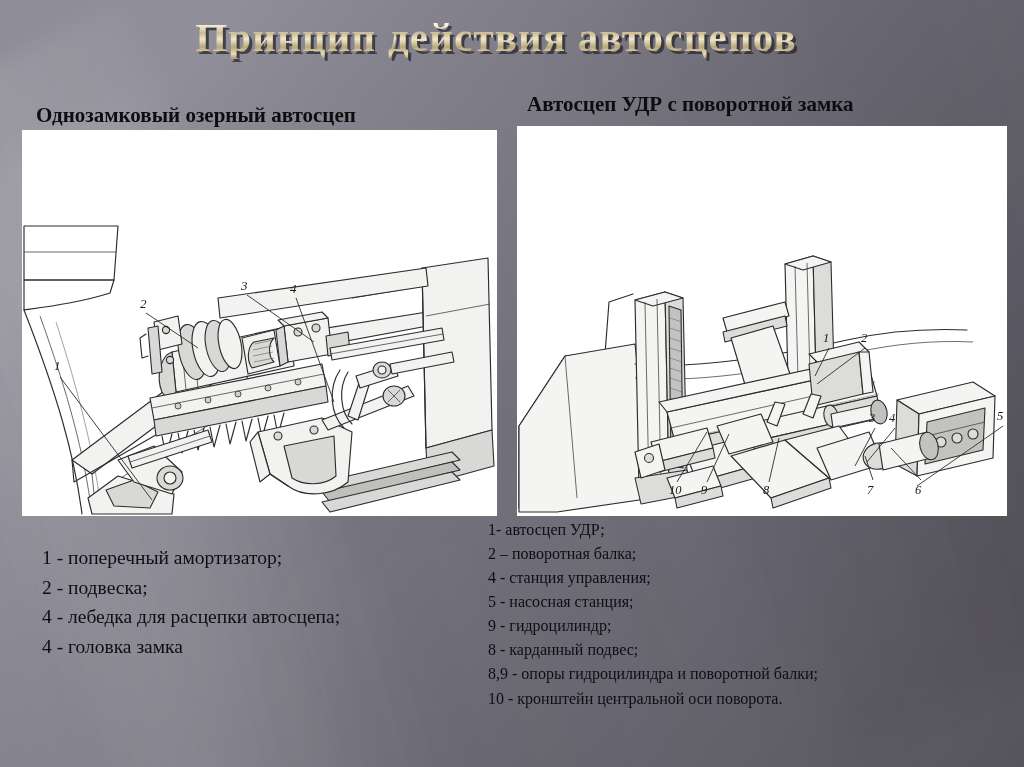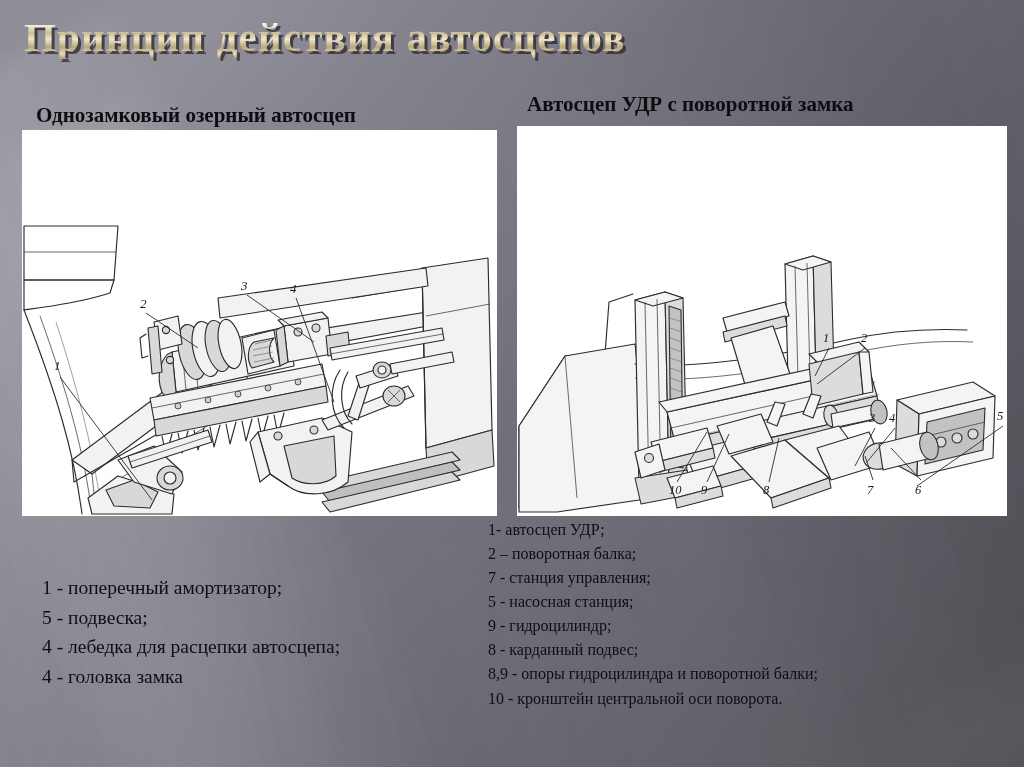--- a/index.html
+++ b/index.html
@@ -58,21 +58,21 @@
     background: linear-gradient(101deg, rgba(255,255,255,0.00) 0%, rgba(255,255,255,0.035) 50%, rgba(255,255,255,0.00) 100%);
     transform: rotate(-26deg);
     filter: blur(22px);
   }
 
   
   #title-bar {
     position: absolute;
     left: 0; top: 16px;
     width: 992px;
-    margin-left: 24px;
+    text-align: center;
   }
   #title-text {
     display: inline-block;
     font-family: "Liberation Serif", "DejaVu Serif", serif;
     font-weight: 700;
     font-size: 41px;
     line-height: 1.05;
     letter-spacing: 1.2px;
     background-image: linear-gradient(180deg,
         #efe6c8 0%,
@@ -113,21 +113,21 @@
 
   .fig-svg { display: block; width: 100%; height: 100%; }
 
   
   .legend {
     position: absolute;
     font-family: "Liberation Serif", "DejaVu Serif", serif;
     color: #0e0e12;
   }
   #legend-left {
-    left: 42px; top: 573px; width: 440px;
+    left: 42px; top: 543px; width: 440px;
     font-size: 19.5px;
     line-height: 1.52;
   }
   #legend-left .legend-item { white-space: nowrap; }
   #legend-right {
     left: 488px; top: 518px; width: 525px;
     font-size: 16px;
     line-height: 1.505;
   }
   #legend-right .legend-item { white-space: nowrap; }
@@ -426,29 +426,29 @@
         <path class="r-lead" d="M356 354 L 348 330"></path>
         <text class="r-cal" x="350" y="368">7</text>
         <path class="r-lead" d="M404 354 L 374 322"></path>
         <text class="r-cal" x="398" y="368">6</text>
       </g>
     </svg>
   </div>
 
   <div class="legend" id="legend-left">
     <span class="legend-item">1 - поперечный   амортизатор;</span>
-    <span class="legend-item">5 - подвеска;</span>
+    <span class="legend-item">2 - подвеска;</span>
     <span class="legend-item">4 - лебедка   для   расцепки  автосцепа;</span>
     <span class="legend-item">4 - головка замка</span>
   </div>
 
   <div class="legend" id="legend-right">
     <span class="legend-item">1- автосцеп УДР;</span>
     <span class="legend-item">2 – поворотная балка;</span>
-    <span class="legend-item">7 - станция управления;</span>
+    <span class="legend-item">4 - станция управления;</span>
     <span class="legend-item">5 - насосная станция;</span>
     <span class="legend-item">9 - гидроцилиндр;</span>
     <span class="legend-item">8 - карданный подвес;</span>
     <span class="legend-item">8,9 - опоры  гидроцилиндра  и  поворотной  балки;</span>
     <span class="legend-item">10 - кронштейн   центральной   оси   поворота.</span>
   </div>
 
 </div>
 
 </body></html>

